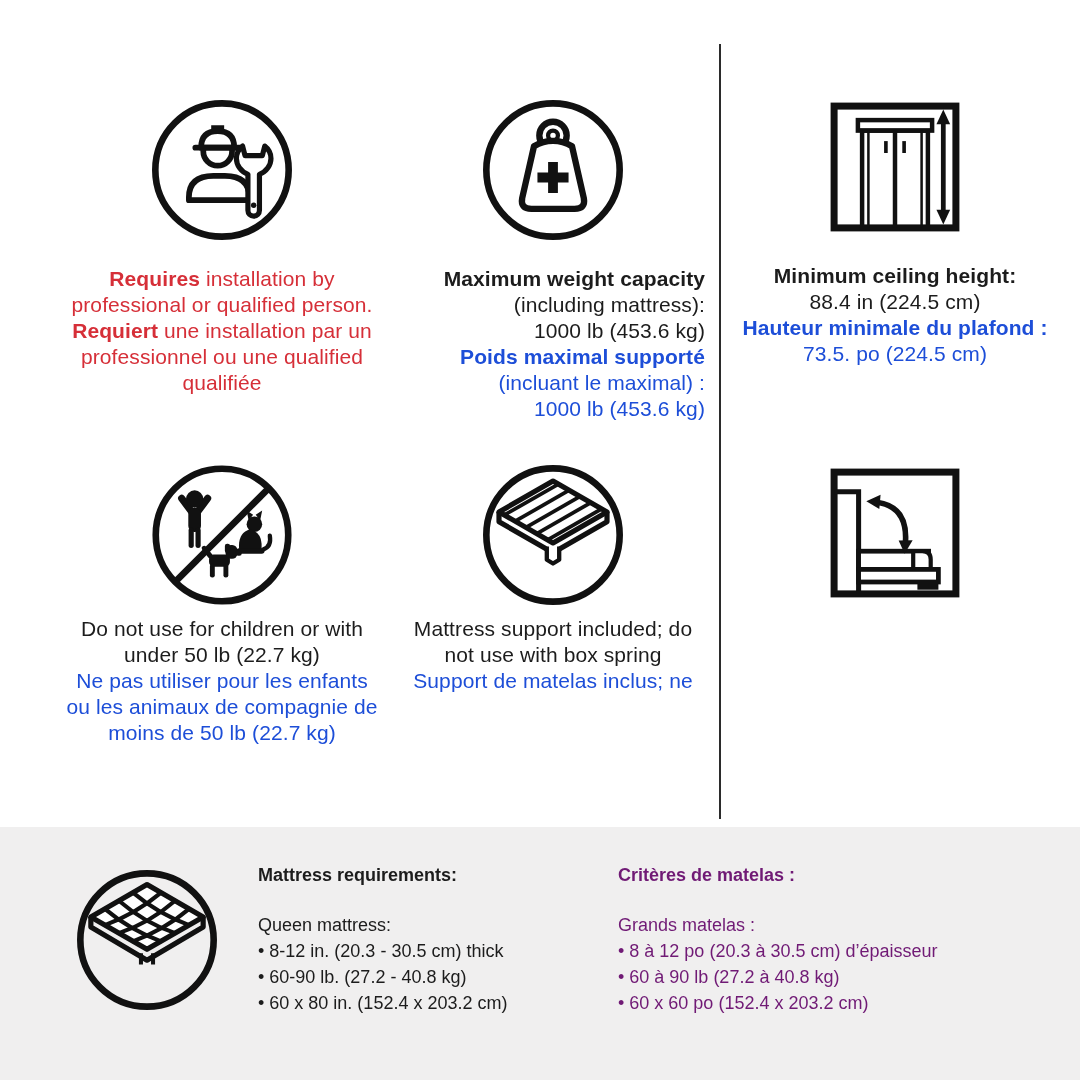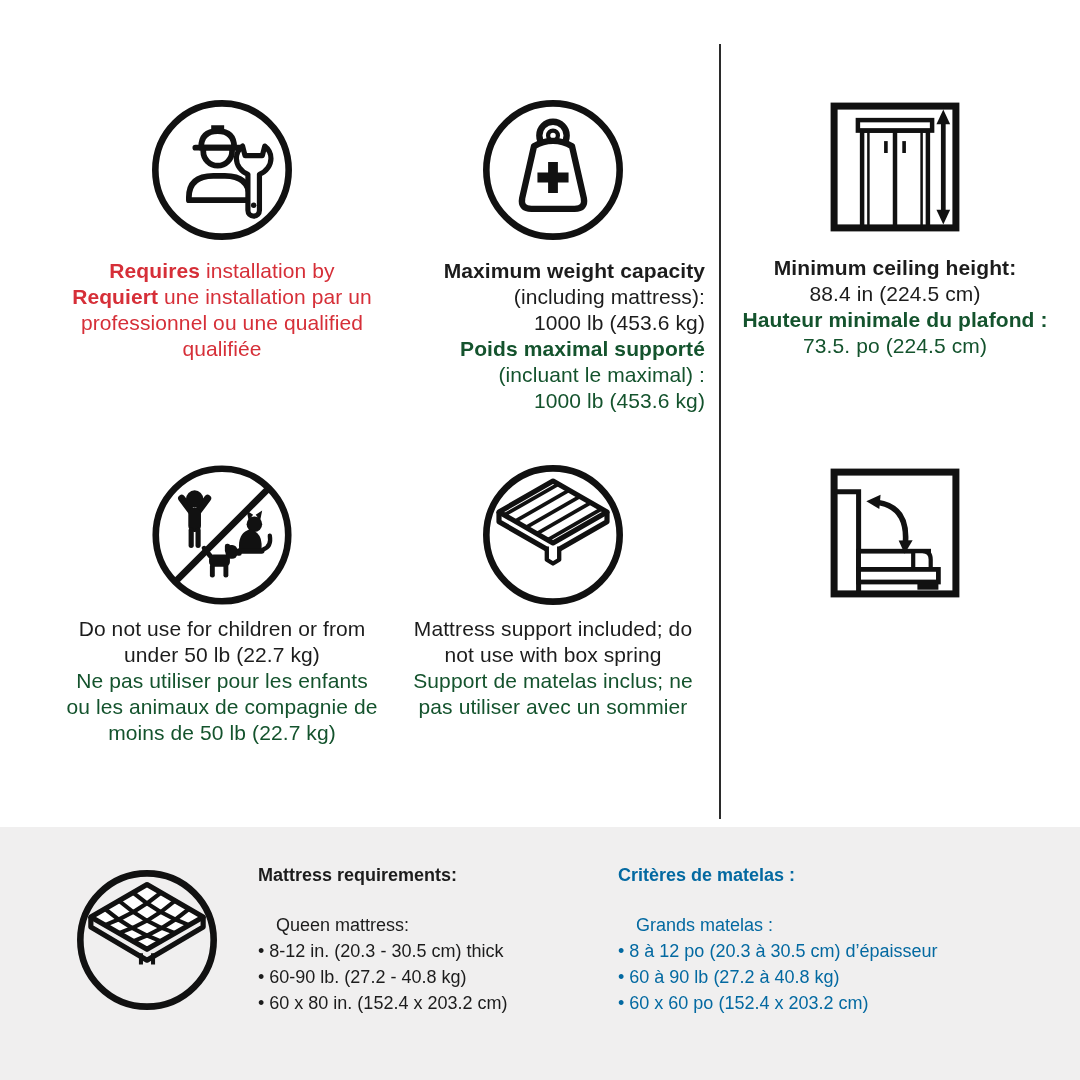--- a/index.html
+++ b/index.html
@@ -4,33 +4,33 @@
 <style>
   html,body{margin:0;padding:0;}
   body{
     width:1080px;height:1080px;position:relative;overflow:hidden;
     background:#ffffff;
     font-family:"Liberation Sans","DejaVu Sans",sans-serif;
     color:#1c1c1c;
   }
   .feature{position:absolute;text-align:center;}
   .icon-wrap{height:146px;display:flex;align-items:center;justify-content:center;}
-  .ftext{margin-top:15px;font-size:21px;line-height:26px;letter-spacing:.1px;}
+  .ftext{margin-top:23px;font-size:21px;line-height:26px;letter-spacing:.1px;}
   .ftext.tight{margin-top:8px;}
   .line{display:block;white-space:nowrap;}
   .b{font-weight:700;}
-  .gray{color:#14532d;}
+  .gray{color:#1d4ed8;}
   .red{color:#d62f38;}
   .divider{position:absolute;left:719px;top:44px;width:2px;height:775px;background:#2b2b2b;}
   .band{position:absolute;left:0;top:827px;width:1080px;height:253px;background:#f0efef;}
   .band-icon{position:absolute;left:75px;top:868px;}
   .req{position:absolute;top:862px;font-size:18px;line-height:26px;}
   .req-en{left:258px;}
-  .req-fr{left:618px;color:#0369a1;}
-  .req-sub{margin-top:24px;margin-left:18px;}
+  .req-fr{left:618px;color:#701a75;}
+  .req-sub{margin-top:24px;}
   .bullet::before{content:"• ";}
   svg .s{fill:none;stroke:#111;}
 </style>
 </head>
 <body>
 
 <div class="feature" style="left:30px;top:97px;width:384px;">
   <div class="icon-wrap">
     <svg width="144" height="144" viewBox="0 0 100 100">
       <circle class="s" cx="50" cy="50" r="46.3" stroke-width="4.6"></circle>
@@ -38,20 +38,21 @@
       <circle cx="47" cy="37" r="10" fill="#fff" stroke="#111" stroke-width="4"></circle>
       <path d="M44,23.5 L44,20.5 L50,20.5 L50,23.5" fill="#fff" stroke="#111" stroke-width="3"></path>
       <path d="M35.5,34.5 Q35.5,23 47,23 Q58.5,23 58.5,34.5 Z" fill="#fff" stroke="#111" stroke-width="4" stroke-linejoin="round"></path>
       <line x1="31.5" y1="34.5" x2="62.5" y2="34.5" stroke="#111" stroke-width="4" stroke-linecap="round"></line>
       <path d="M68,78 L68,53 C63,51 60,46.5 60,42 C60,38.5 61.7,35.4 64.3,33.4 L66,40 L78,40 L79.7,33.4 C82.3,35.4 84,38.5 84,42 C84,46.5 81,51 76,53 L76,78 C76,80.3 74.3,82 72,82 C69.7,82 68,80.3 68,78 Z" fill="#fff" stroke="#111" stroke-width="3.6" stroke-linejoin="round"></path>
       <circle cx="72" cy="74.5" r="1.9" fill="#111"></circle>
     </svg>
   </div>
   <div class="ftext red">
     <span class="line"><b>Requires</b><span> installation by</span></span>
+    <span class="line">professional or qualified person.</span>
     <span class="line"><b>Requiert</b><span> une installation par un</span></span>
     <span class="line">professionnel ou une qualified</span>
     <span class="line">qualifiée</span>
   </div>
 </div>
 
 <div class="feature" style="left:401px;top:97px;width:304px;text-align:right;">
   <div class="icon-wrap">
     <svg width="144" height="144" viewBox="0 0 100 100">
       <circle class="s" cx="50" cy="50" r="46.3" stroke-width="4.6"></circle>
@@ -123,21 +124,21 @@
         <rect x="41" y="63.5" width="14.5" height="8.5" rx="3.2"></rect>
         <rect x="52.5" y="57" width="8.2" height="9.5" rx="3.6"></rect>
         <rect x="52" y="56" width="3.6" height="6.5" rx="1.6"></rect>
         <rect x="59.5" y="60.8" width="4.2" height="3.6" rx="1.6"></rect>
         <rect x="41.6" y="70" width="3.4" height="9.5" rx="1.6"></rect>
         <rect x="51" y="70" width="3.4" height="9.5" rx="1.6"></rect>
       </g>
     </svg>
   </div>
   <div class="ftext tight">
-    <span class="line">Do not use for children or from</span>
+    <span class="line">Do not use for children or with</span>
     <span class="line">under 50 lb (22.7 kg)</span>
     <span class="line gray">Ne pas utiliser pour les enfants</span>
     <span class="line gray">ou les animaux de compagnie de</span>
     <span class="line gray">moins de 50 lb (22.7 kg)</span>
   </div>
 </div>
 
 <div class="feature" style="left:401px;top:462px;width:304px;">
   <div class="icon-wrap">
     <svg width="144" height="144" viewBox="0 0 100 100">
@@ -151,21 +152,20 @@
         <line x1="46.3" y1="53.3" x2="83.8" y2="31.8"></line>
       </g>
       <path class="s" d="M12.5,34 L12.5,40.8 L50,62.3 L87.5,40.8 L87.5,34" stroke-width="3.6" stroke-linejoin="round"></path>
       <path d="M45.7,58 L45.7,67.2 L50,69.8 L54.3,67.2 L54.3,58" fill="#fff" stroke="#111" stroke-width="3" stroke-linejoin="round"></path>
     </svg>
   </div>
   <div class="ftext tight">
     <span class="line">Mattress support included; do</span>
     <span class="line">not use with box spring</span>
     <span class="line gray">Support de matelas inclus; ne</span>
-    <span class="line gray">pas utiliser avec un sommier</span>
   </div>
 </div>
 
 <div class="feature" style="left:735px;top:460px;width:320px;">
   <div class="icon-wrap">
     <svg width="140" height="140" viewBox="0 0 100 100">
       <rect class="s" x="6.5" y="6.5" width="87" height="87" stroke-width="5"></rect>
       <path class="s" d="M6.5,20.5 L24,20.5 L24,93.5" stroke-width="3.6"></path>
       <rect x="24" y="63" width="50" height="13" fill="#fff" stroke="#111" stroke-width="3.4"></rect>
       <path d="M63,63 L69.5,63 Q75.5,63 75.5,69 L75.5,76 L63,76 Z" fill="#fff" stroke="#111" stroke-width="3"></path>

